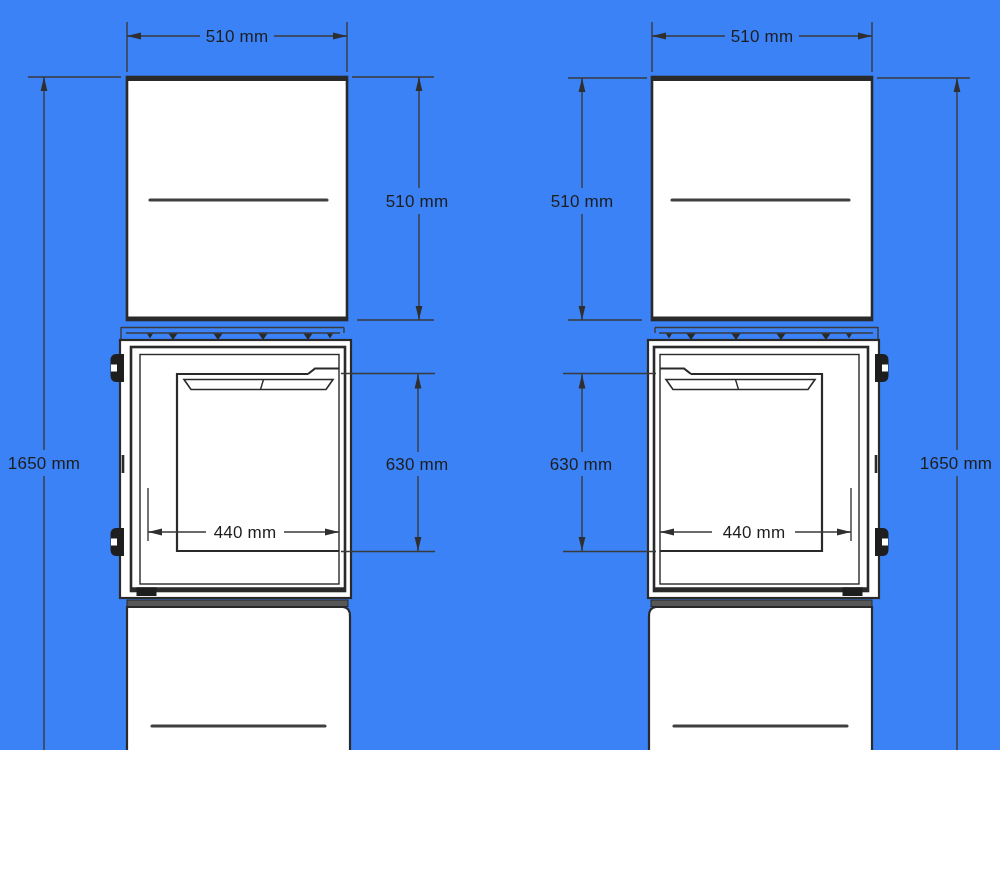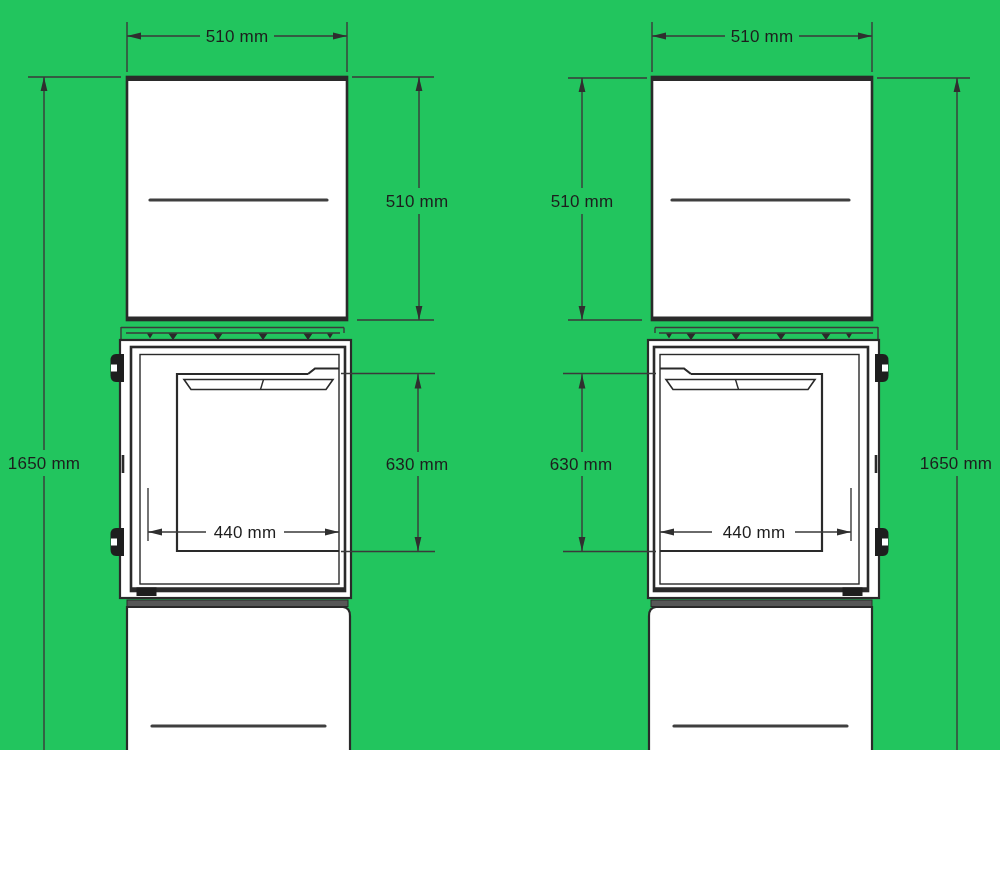--- a/index.html
+++ b/index.html
@@ -1,16 +1,16 @@
 <!DOCTYPE html>
 <html><head>
 <meta charset="utf-8">
 <style>
   html,body{margin:0;padding:0;background:#ffffff;}
-  #canvas{position:relative;width:1000px;height:750px;background:#22c55e;overflow:hidden;
+  #canvas{position:relative;width:1000px;height:750px;background:#3b82f6;overflow:hidden;
           font-family:"Liberation Sans", sans-serif;}
   svg{position:absolute;left:0;top:0;}
   .ln{stroke:#2a2a2a;fill:none;stroke-width:2.2;}
   .w1{stroke-width:1.4;}
   .w15{stroke-width:1.6;}
   .w2{stroke-width:2.2;}
   .w25{stroke-width:2.6;}
   .w3{stroke-width:3.4;}
   .w4{stroke-width:4.2;}
   .whitefill{fill:#ffffff;}

